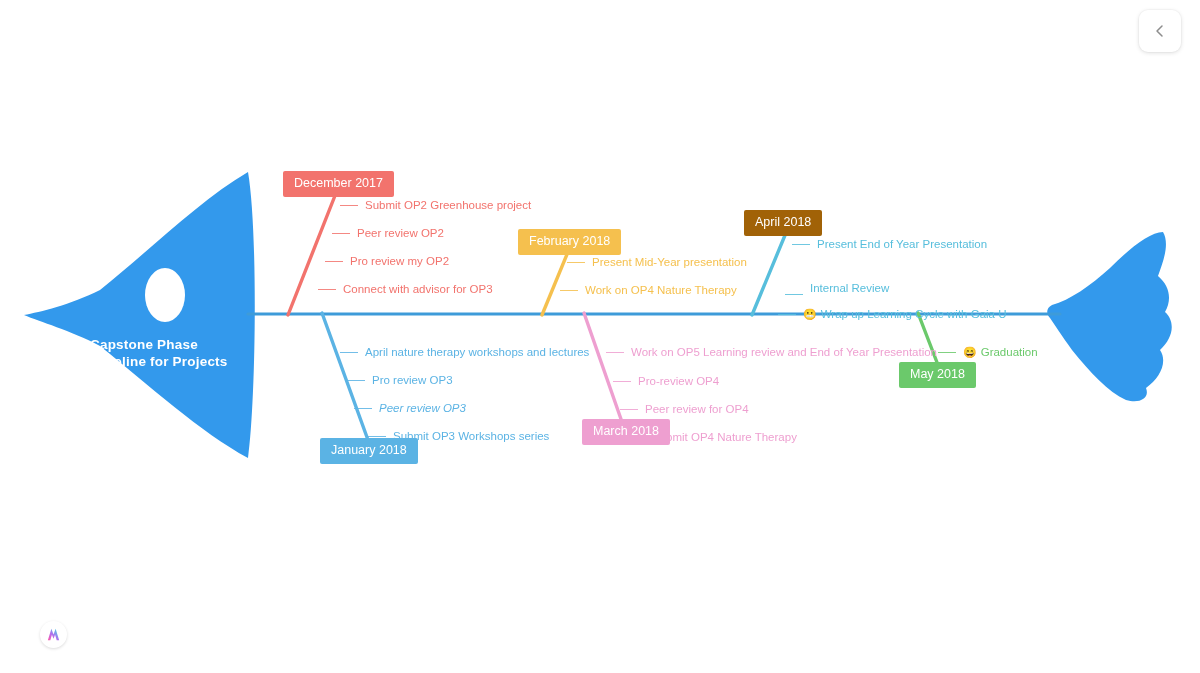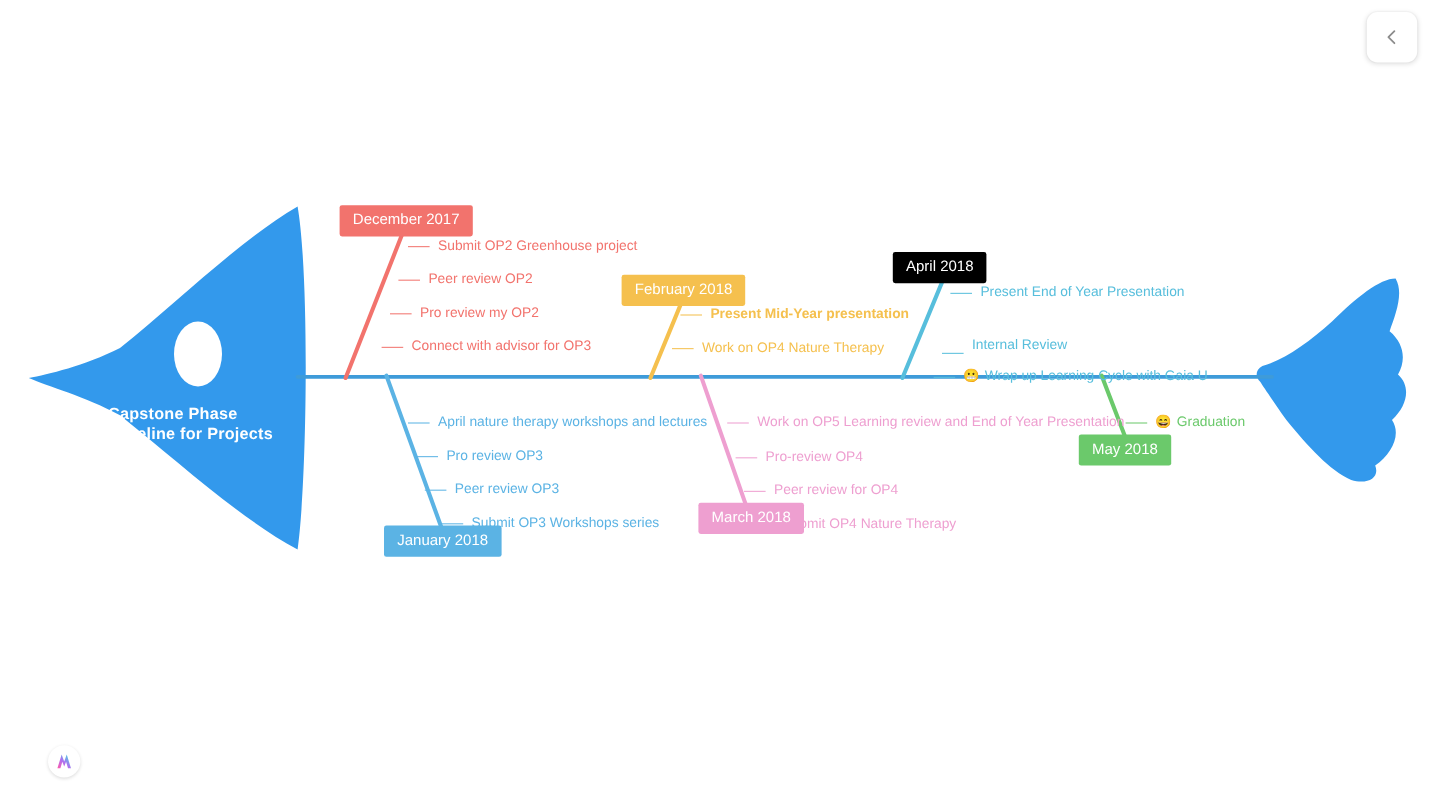--- a/index.html
+++ b/index.html
@@ -189,32 +189,32 @@
       <div class="month-chip" style="left: 320px; top: 438px; background: rgb(91, 179, 228);">January 2018</div>
       <div class="task-group" style="left: 330px; top: 343px;">
         <div class="task-row" style="margin-left: 10px; margin-bottom: 10px;">
           <span class="task-dash" style="background: rgb(91, 179, 228); opacity: 0.85;"></span>
           <span class="task-text" style="color: rgb(91, 179, 228);">April nature therapy workshops and lectures</span>
         </div>
         <div class="task-row" style="margin-left: 17px; margin-bottom: 10px;">
           <span class="task-dash" style="background: rgb(91, 179, 228); opacity: 0.85;"></span>
           <span class="task-text" style="color: rgb(91, 179, 228);">Pro review OP3</span>
         </div>
-        <div class="task-row" style="margin-left: 24px; margin-bottom: 10px;">
+        <div class="task-row" style="margin-left: 24px; margin-bottom: 10px; font-style: italic;">
           <span class="task-dash" style="background: rgb(91, 179, 228); opacity: 0.85;"></span>
           <span class="task-text" style="color: rgb(91, 179, 228);">Peer review OP3</span>
         </div>
         <div class="task-row" style="margin-left: 38px; margin-bottom: 10px;">
           <span class="task-dash" style="background: rgb(91, 179, 228); opacity: 0.85;"></span>
           <span class="task-text" style="color: rgb(91, 179, 228);">Submit OP3 Workshops series</span>
         </div>
       </div>
       <div class="month-chip" style="left: 518px; top: 229px; background: rgb(245, 192, 78);">February 2018</div>
       <div class="task-group" style="left: 556px; top: 253px;">
-        <div class="task-row" style="margin-left: 11px; margin-bottom: 10px; font-weight: bold;">
+        <div class="task-row" style="margin-left: 11px; margin-bottom: 10px;">
           <span class="task-dash" style="background: rgb(245, 192, 78); opacity: 0.85;"></span>
           <span class="task-text" style="color: rgb(245, 192, 78);">Present Mid-Year presentation</span>
         </div>
         <div class="task-row" style="margin-left: 4px; margin-bottom: 10px;">
           <span class="task-dash" style="background: rgb(245, 192, 78); opacity: 0.85;"></span>
           <span class="task-text" style="color: rgb(245, 192, 78);">Work on OP4 Nature Therapy</span>
         </div>
       </div>
       <div class="month-chip" style="left: 582px; top: 419px; background: rgb(238, 159, 208);">March 2018</div>
       <div class="task-group" style="left: 596px; top: 343px;">
@@ -228,21 +228,21 @@
         </div>
         <div class="task-row" style="margin-left: 24px; margin-bottom: 10px;">
           <span class="task-dash" style="background: rgb(238, 159, 208); opacity: 0.85;"></span>
           <span class="task-text" style="color: rgb(238, 159, 208);">Peer review for OP4</span>
         </div>
         <div class="task-row" style="margin-left: 31px; margin-bottom: 10px;">
           <span class="task-dash" style="background: rgb(238, 159, 208); opacity: 0.85;"></span>
           <span class="task-text" style="color: rgb(238, 159, 208);">Submit OP4 Nature Therapy</span>
         </div>
       </div>
-      <div class="month-chip" style="left: 744px; top: 210px; background: #000000;">April 2018</div>
+      <div class="month-chip" style="left: 744px; top: 210px; background: #a16207;">April 2018</div>
       <div class="task-group" style="left: 778px; top: 235px;">
         <div class="task-row" style="margin-left: 14px; margin-bottom: 24px;">
           <span class="task-dash" style="background: rgb(87, 190, 220); opacity: 0.85;"></span>
           <span class="task-text" style="color: rgb(87, 190, 220);">Present End of Year Presentation</span>
         </div>
         <div class="task-row" style="margin-left: 7px; margin-bottom: 10px; align-items: flex-end;">
           <span class="task-dash" style="background: rgb(87, 190, 220); opacity: 0.85;"></span>
           <span class="task-text" style="color: rgb(87, 190, 220);">Internal Review</span>
         </div>
         <div class="task-row" style="margin-left: 0px; margin-bottom: 10px;">

